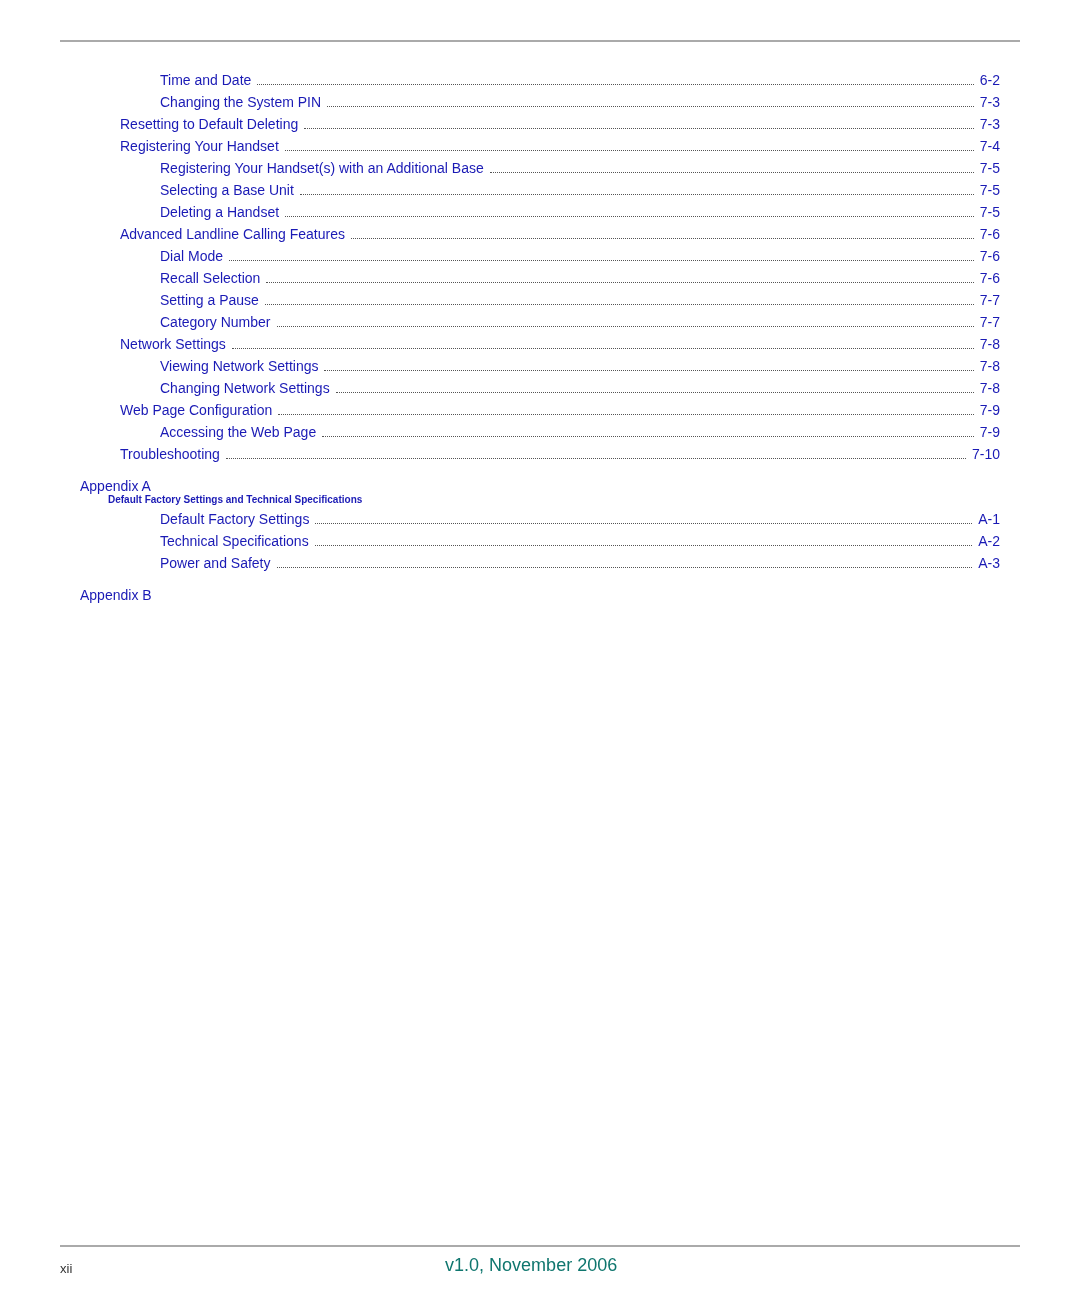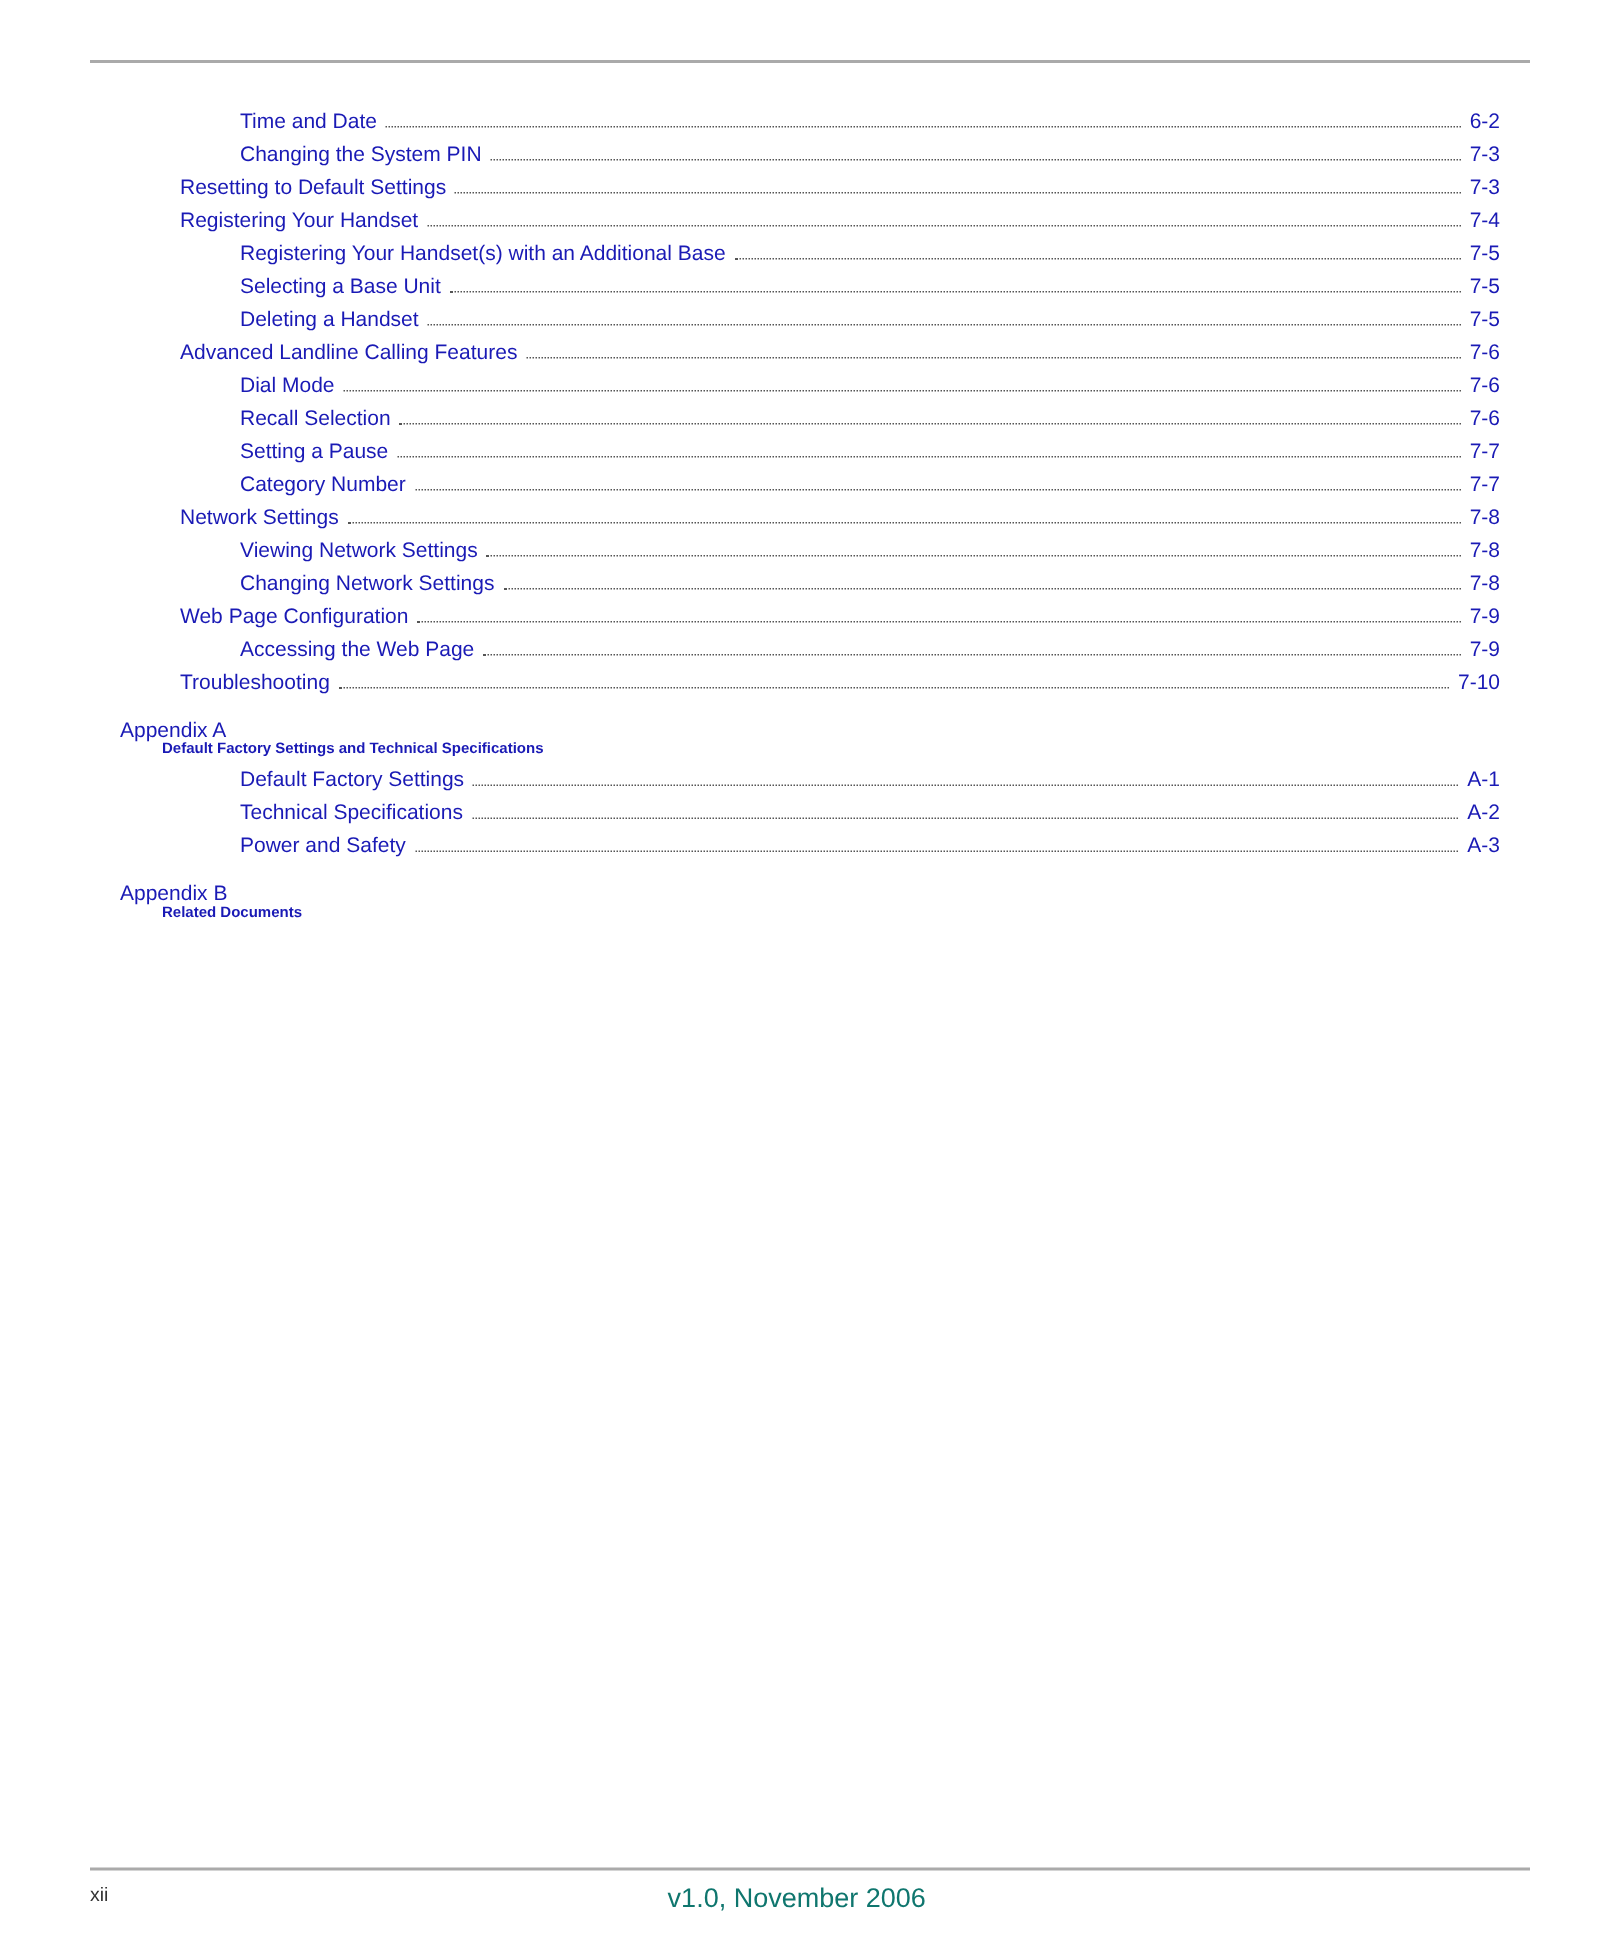--- a/index.html
+++ b/index.html
@@ -102,21 +102,21 @@
     .bottom-border {
       width: 100%;
       height: 2px;
       background: #aaa;
       margin-bottom: 8px;
     }
 
     .footer-row {
       display: flex;
       justify-content: space-between;
-      align-items: flex-start;
+      align-items: flex-end;
     }
 
     .footer-page-num {
       font-size: 13px;
       color: #333;
     }
 
     .footer-version {
       font-size: 18px;
       color: #0f766e;
@@ -137,21 +137,21 @@
           <span class="toc-label">Time and Date</span>
           <span class="toc-dots"></span>
           <span class="toc-page">6-2</span>
         </div>
         <div class="toc-entry level-2">
           <span class="toc-label">Changing the System PIN</span>
           <span class="toc-dots"></span>
           <span class="toc-page">7-3</span>
         </div>
         <div class="toc-entry level-1">
-          <span class="toc-label">Resetting to Default Settings</span>
+          <span class="toc-label">Resetting to Default Deleting</span>
           <span class="toc-dots"></span>
           <span class="toc-page">7-3</span>
         </div>
         <div class="toc-entry level-1">
           <span class="toc-label">Registering Your Handset</span>
           <span class="toc-dots"></span>
           <span class="toc-page">7-4</span>
         </div>
         <div class="toc-entry level-2">
           <span class="toc-label">Registering Your Handset(s) with an Additional Base</span>
@@ -243,21 +243,20 @@
         </div>
         <div class="toc-entry level-2">
           <span class="toc-label">Power and Safety</span>
           <span class="toc-dots"></span>
           <span class="toc-page">A-3</span>
         </div>
       </div>
 
     <div class="appendix-b-header">
       <div class="appendix-title-line1">Appendix B</div>
-      <div class="appendix-title-line2">Related Documents</div>
     </div>
 
   </div>
 
   <div class="bottom-section">
     <div class="bottom-border"></div>
     <div class="footer-row">
       <span class="footer-page-num">xii</span>
       <span class="footer-version">v1.0, November 2006</span>
       <span style="width:30px"></span>

